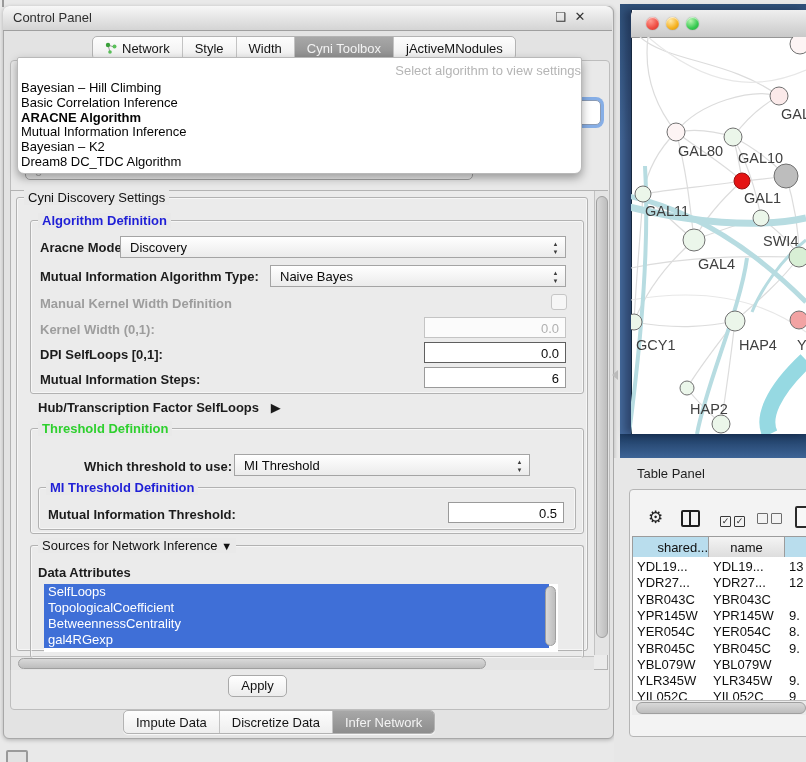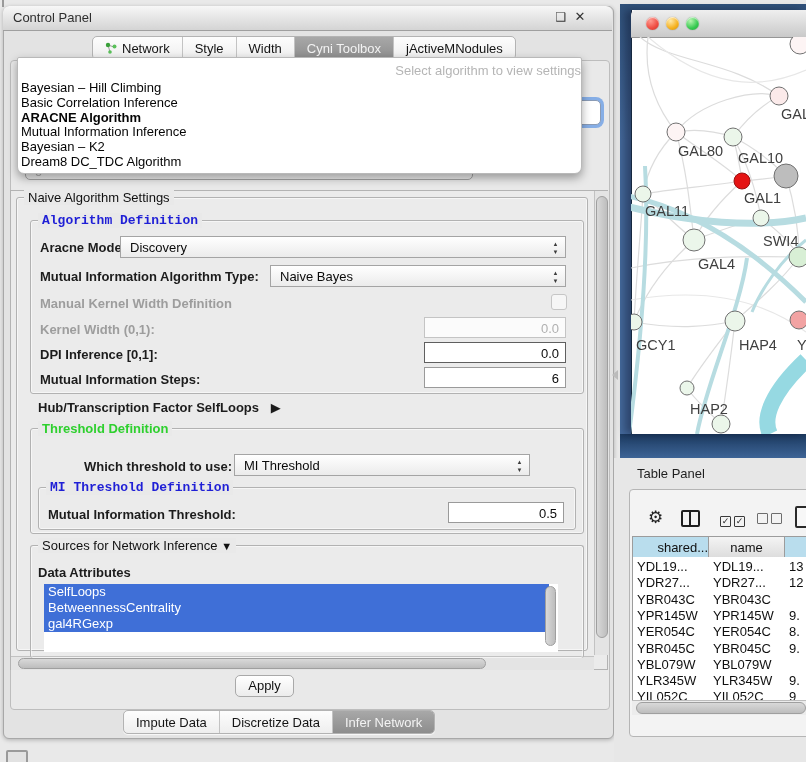--- a/index.html
+++ b/index.html
@@ -43,21 +43,21 @@
                   color:#3c3c3c;text-align:center;}
   .field{background:#ffffff;border:1px solid #9a9a9a;height:21px;line-height:21px;box-sizing:border-box;
          text-align:right;padding-right:6px;font-size:13px;color:#0a0a0a;}
   .field.disabled{border-color:#c4c4c4;background:#fbfbfb;color:#b0b0b0;}
   .lbl{font-size:13px;font-weight:bold;color:#1c1c1c;white-space:nowrap;}
   .lbl.disabled{color:#9d9d9d;}
 
   
   .group{border:1px solid #b2b2b2;border-radius:3px;box-shadow:inset 0 0 0 1px rgba(255,255,255,.55);}
   .gtitle{position:absolute;top:-8px;left:7px;background:#e9e9e9;padding:0 4px;font-size:13px;white-space:nowrap;}
-  .gtitle.blue{color:#1f1fd6;font-weight:bold;font-family:Liberation Mono, monospace;}
+  .gtitle.blue{color:#1f1fd6;font-weight:bold;}
   .gtitle.green{color:#2ed02e;font-weight:bold;}
   .gtitle.plain{color:#111;}
 
   
   .vthumb{background:linear-gradient(90deg,#d9d9d9,#bdbdbd);border:1px solid #9f9f9f;border-radius:6px;}
   .hthumb{background:linear-gradient(#d9d9d9,#bdbdbd);border:1px solid #9f9f9f;border-radius:6px;}
 
   
   .attr-list{background:#ffffff;overflow:hidden;}
   .attr-item{height:16px;line-height:16px;color:#ffffff;background:#3f6fd7;padding-left:4px;font-size:13px;}
@@ -151,21 +151,21 @@
 
   <div class="abs" style="left:10px;top:190px;width:598px;height:480px;background:#ebebeb;border:1px solid #b3b3b3;box-sizing:border-box;"></div>
 
   <div class="abs" style="left:594px;top:191px;width:14px;height:464px;background:#e4e4e4;border-left:1px solid #c2c2c2;"></div>
   <div class="abs vthumb" style="left:596px;top:196px;width:10px;height:440px;"></div>
 
   <div class="abs" style="left:11px;top:656px;width:583px;height:13px;background:#e4e4e4;border-top:1px solid #c2c2c2;"></div>
   <div class="abs hthumb" style="left:18px;top:658px;width:466px;height:9px;"></div>
 
   <div class="abs group" style="left:16px;top:197px;width:570px;height:452px;">
-    <div class="gtitle plain">Naive Algorithm Settings</div>
+    <div class="gtitle plain">Cyni Discovery Settings</div>
   </div>
 
   <div class="abs group" style="left:30px;top:220px;width:552px;height:172px;">
     <div class="gtitle blue">Algorithm Definition</div>
   </div>
 
   <div class="abs lbl" style="left:40px;top:240px;">Aracne Mode:</div>
   <div class="abs combo" style="left:120px;top:236px;width:446px;">
     <span>Discovery</span>
     <span class="stepper">▲<br>▼</span>
@@ -176,21 +176,21 @@
     <span>Naive Bayes</span>
     <span class="stepper">▲<br>▼</span>
   </div>
 
   <div class="abs lbl disabled" style="left:40px;top:296px;">Manual Kernel Width Definition</div>
   <div class="abs" style="left:551px;top:294px;width:14px;height:14px;border:1px solid #c6c6c6;border-radius:3px;background:#f6f6f6;"></div>
 
   <div class="abs lbl disabled" style="left:40px;top:322px;font-weight:bold;">Kernel Width (0,1):</div>
   <div class="abs field disabled" style="left:424px;top:317px;width:142px;">0.0</div>
 
-  <div class="abs lbl" style="left:40px;top:347px;">DPI Inference [0,1]:</div>
+  <div class="abs lbl" style="left:40px;top:347px;">DPI SelfLoops [0,1]:</div>
   <div class="abs field" style="left:424px;top:342px;width:142px;border-color:#5f5f5f;">0.0</div>
 
   <div class="abs lbl" style="left:40px;top:372px;">Mutual Information Steps:</div>
   <div class="abs field" style="left:424px;top:367px;width:142px;">6</div>
 
   <div class="abs lbl" style="left:38px;top:400px;">
     <span>Hub/Transcription Factor SelfLoops</span>
     <span style="margin-left:8px;font-size:13px;">▶</span>
   </div>
 
@@ -214,27 +214,28 @@
     <div class="gtitle plain">
       <span>Sources for Network Inference</span>
       <span style="font-size:11px;">▼</span>
     </div>
   </div>
   <div class="abs lbl" style="left:38px;top:565px;">Data Attributes</div>
 
   <div class="abs attr-list" style="left:44px;top:584px;width:514px;height:68px;">
     <div id="attr-items">
         <div class="attr-item" style="width: 501px;">SelfLoops</div>
+        <div class="attr-item" style="width: 501px;">TopologicalCoefficient</div>
         <div class="attr-item" style="width: 501px;">BetweennessCentrality</div>
         <div class="attr-item" style="width: 501px;">gal4RGexp</div>
       </div>
     <div class="vthumb" style="position:absolute;right:2px;top:2px;width:9px;height:58px;"></div>
   </div>
 
-  <div class="abs push-btn" style="left:228px;top:675px;width:57px;height:20px;line-height:20px;margin-left:7px;">Apply</div>
+  <div class="abs push-btn" style="left:228px;top:675px;width:57px;height:20px;line-height:20px;">Apply</div>
 
   <div class="abs" style="left:123px;top:710px;">
     <div class="seg-bar" id="bottom-tabs">
         <div class="seg">
           <span>Impute Data</span>
         </div>
         <div class="seg">
           <span>Discretize Data</span>
         </div>
         <div class="seg sel">

